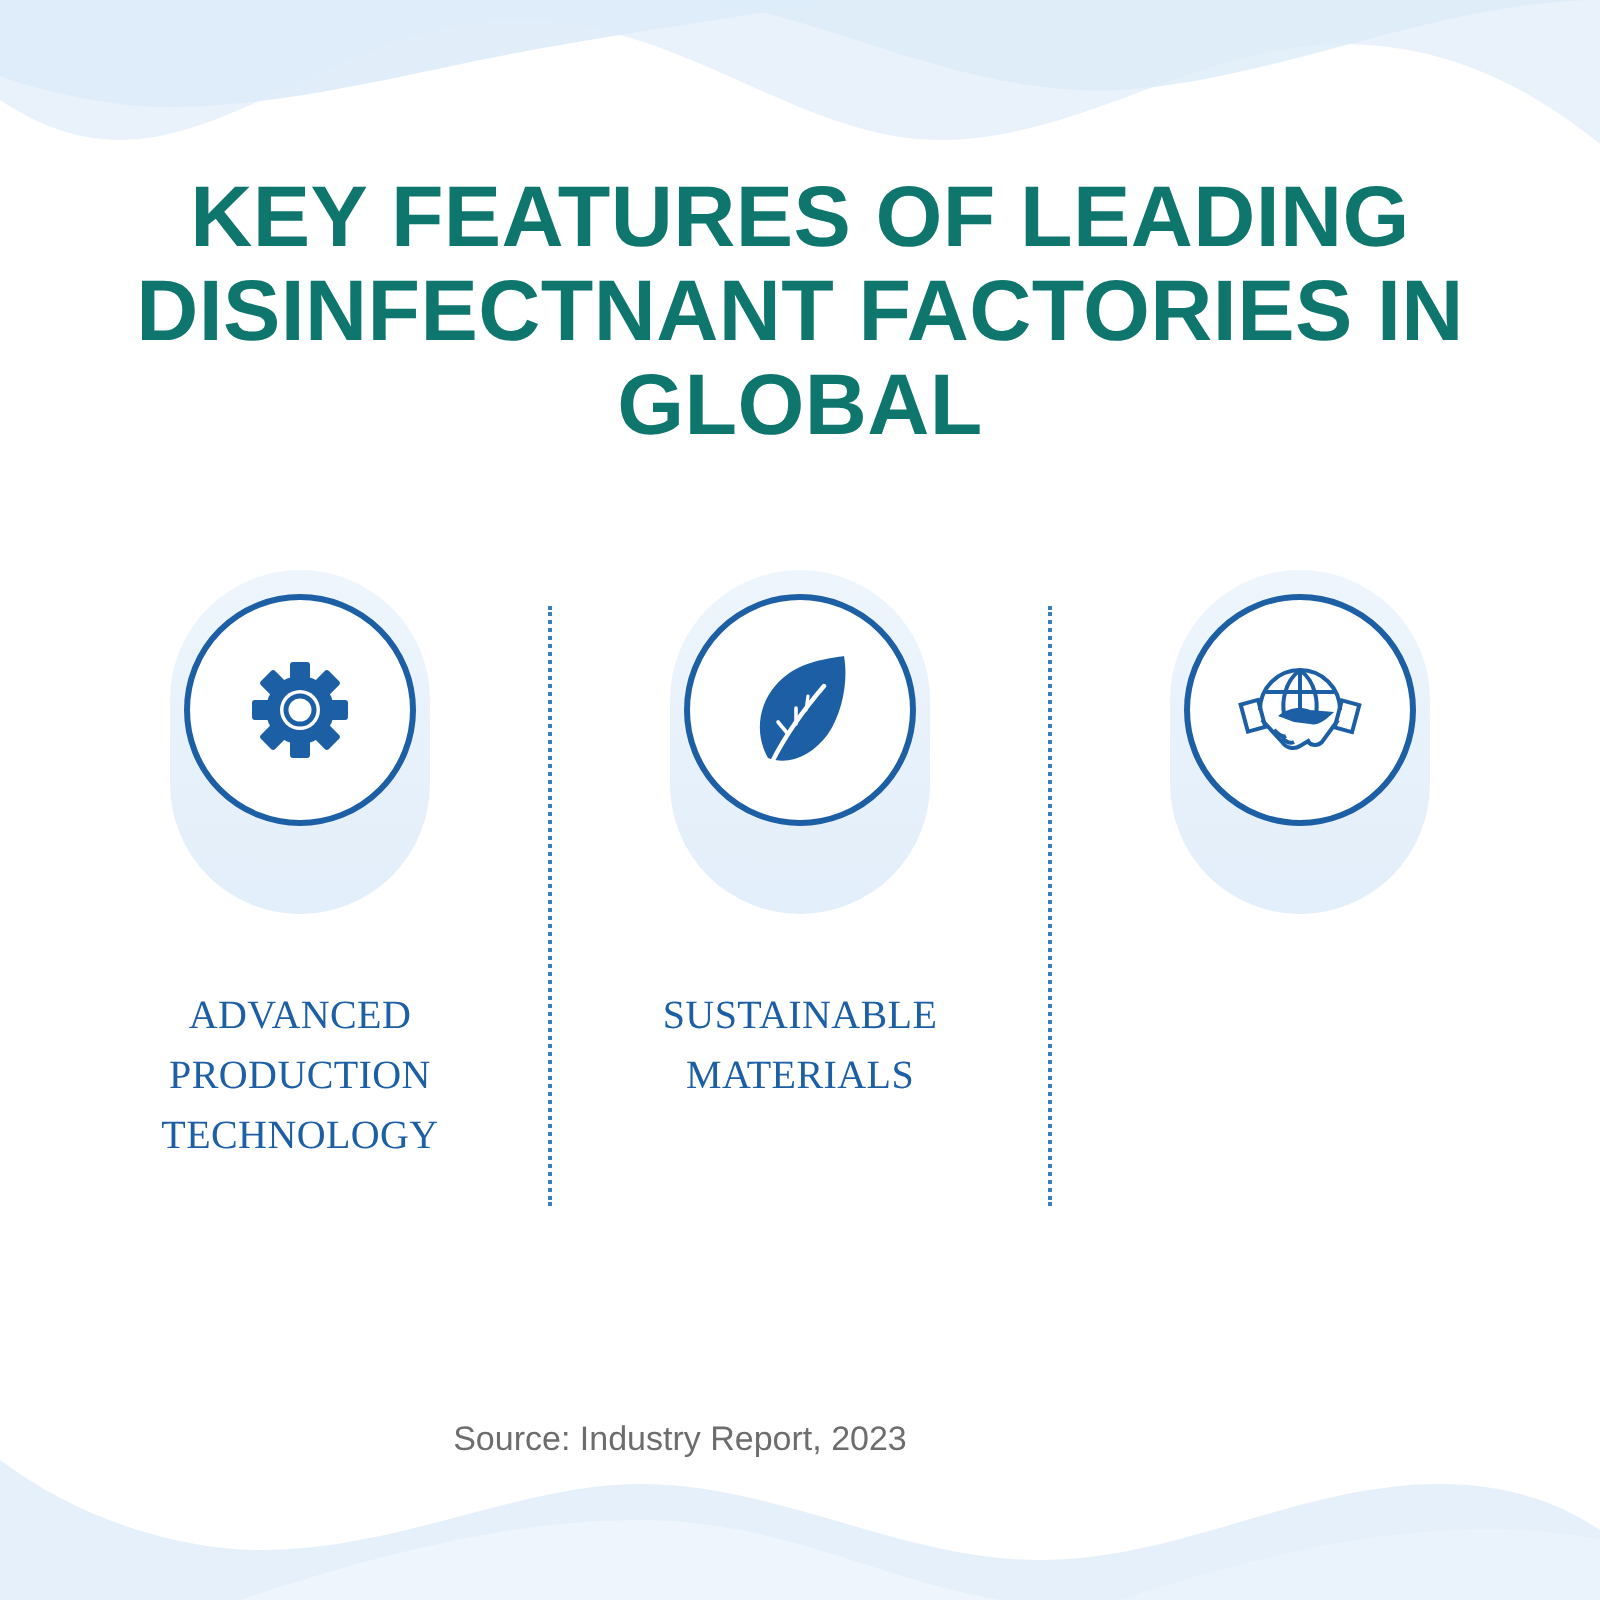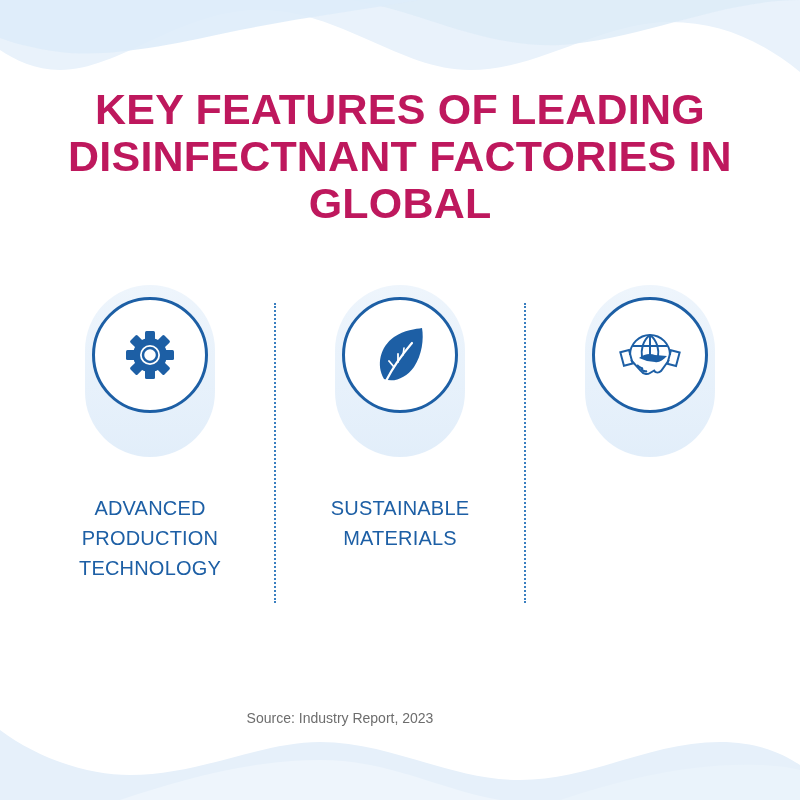--- a/index.html
+++ b/index.html
@@ -7,21 +7,21 @@
     width: 800px; height: 800px; position: relative; overflow: hidden;
     background: #ffffff;
     font-family: "Liberation Sans", "DejaVu Sans", sans-serif;
   }
   .waves { position: absolute; left: 0; width: 800px; pointer-events: none; }
   .waves.top { top: 0; height: 80px; }
   .waves.bottom { bottom: 0; height: 80px; }
 
   .title {
     position: absolute; top: 86px; left: 60px; width: 680px;
-    text-align: center; color: #be185d;
+    text-align: center; color: #0f766e;
     font-weight: bold; font-size: 43px; line-height: 47px;
     letter-spacing: 0.2px; margin: 0;
   }
   .title span { display: block; }
 
   .feature { position: absolute; top: 280px; width: 230px; height: 310px; }
   .feature.f1 { left: 35px; }
   .feature.f2 { left: 285px; }
   .feature.f3 { left: 535px; }
 
@@ -35,32 +35,32 @@
     border-radius: 50%; border: 3px solid #1d5fa5; background: #ffffff;
     display: flex; align-items: center; justify-content: center;
   }
   .ring svg { display: block; }
 
   .label {
     position: absolute; top: 213px; left: 0; width: 230px;
     text-align: center; color: #1d5fa5;
     font-size: 20px; line-height: 30px; letter-spacing: 0.2px;
   }
-  .label span { display: block; }
+  .label span { display: block; font-family: Liberation Serif, serif; }
 
   .divider {
     position: absolute; top: 303px; height: 300px; width: 0;
     border-left: 2px dotted #3a7fc0;
   }
   .divider.d1 { left: 274px; }
   .divider.d2 { left: 524px; }
 
   .source {
     position: absolute; top: 710px; left: 0; width: 680px;
-    text-align: center; color: #6d6d6d; font-size: 14px;
+    text-align: center; color: #6d6d6d; font-size: 17px;
   }
 </style>
 </head>
 <body>
 
 <svg class="waves top" viewBox="0 0 800 80" preserveAspectRatio="none">
   <path d="M0,0 H800 V72 C760,40 720,22 670,22 C600,22 540,70 470,70 C400,70 340,10 260,10 C180,10 120,70 60,70 C35,70 15,60 0,50 Z" fill="#e9f2fb"></path>
   <path d="M0,0 H800 V0 C720,0 640,40 560,45 C480,48 420,10 350,0 Z" fill="#dcebf8" opacity="0.8"></path>
   <path d="M0,0 H420 C360,10 300,18 240,30 C170,45 110,58 60,52 C30,48 10,42 0,38 Z" fill="#deecf9" opacity="0.9"></path>
 </svg>

